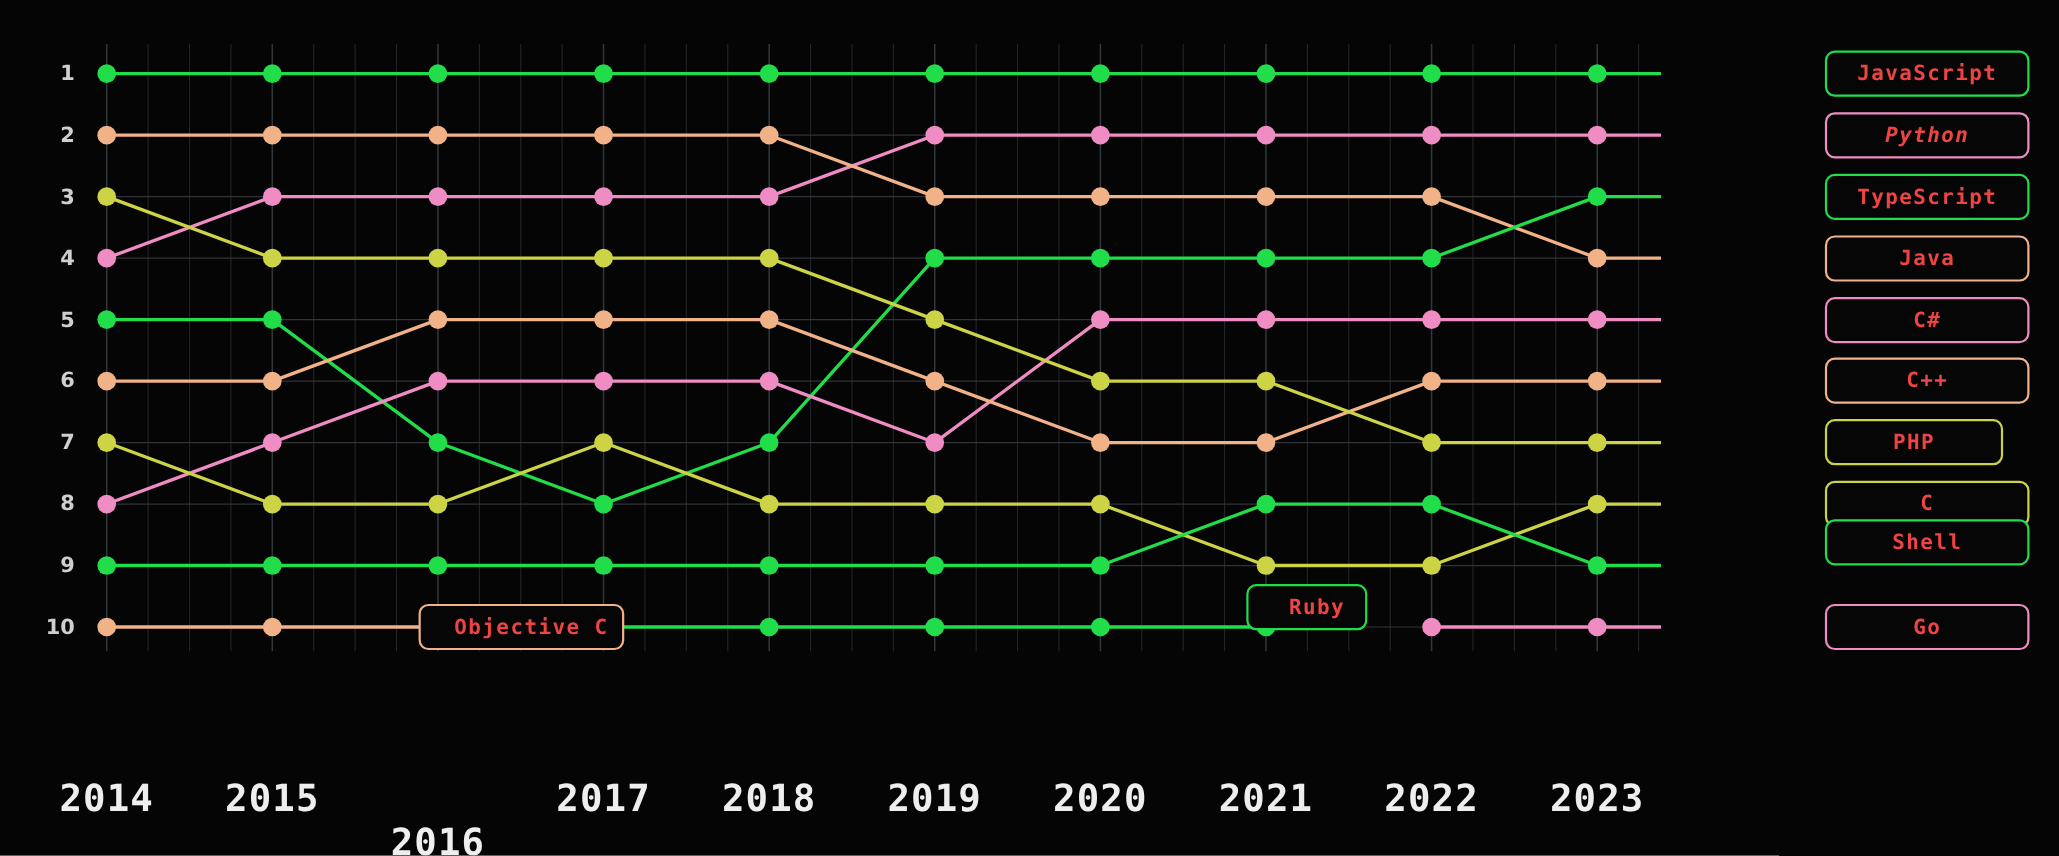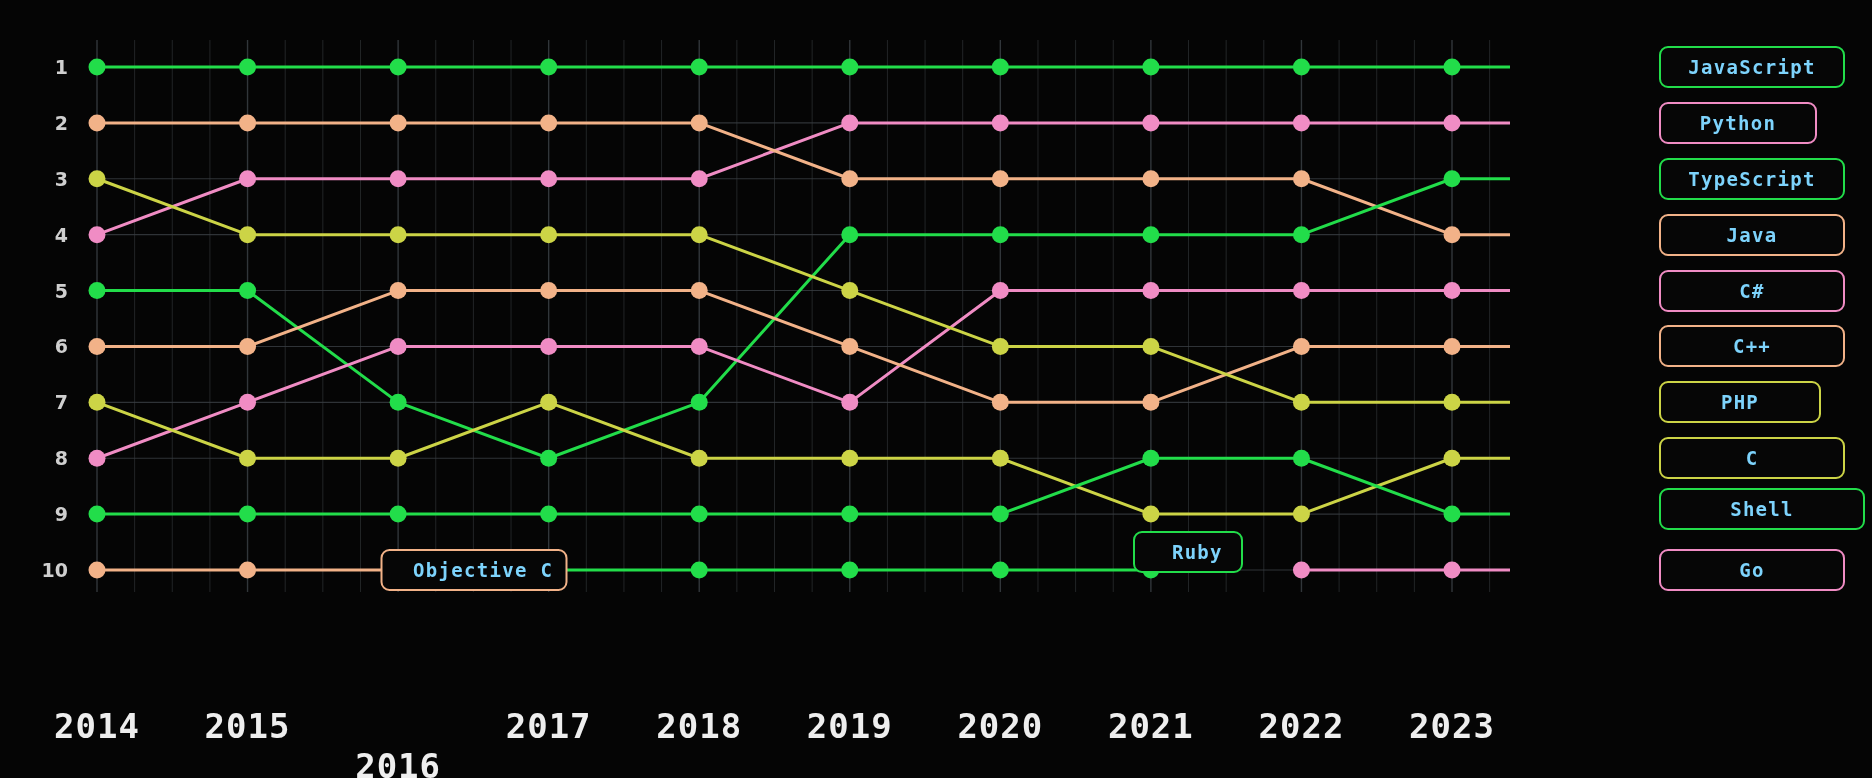--- a/index.html
+++ b/index.html
@@ -5,21 +5,21 @@
   html,body{margin:0;padding:0;background:#f2f2f2;}
   body{font-family:"DejaVu Sans Mono","Liberation Mono",monospace;}
   #stage{position:relative;width:1872px;height:778px;background:#050505;overflow:hidden;}
   #plot{position:absolute;left:0;top:0;width:1872px;height:778px;}
   .ylab{position:absolute;color:#cfcfcf;font-family:"DejaVu Sans","Liberation Sans",sans-serif;
         font-weight:bold;font-size:19px;transform:translate(-100%,-50%);text-align:right;}
   .xlab{position:absolute;color:#eeeeee;font-family:"DejaVu Sans Mono","Liberation Mono",monospace;
         font-weight:bold;font-size:34px;transform:translate(-50%,0);letter-spacing:1px;}
   .tagbox{position:absolute;display:flex;align-items:center;justify-content:center;
           background:#060606;border:2px solid #888;border-radius:9px;
-          color:#7dd3fc;font-family:"DejaVu Sans Mono","Liberation Mono",monospace;
+          color:#ef4444;font-family:"DejaVu Sans Mono","Liberation Mono",monospace;
           font-size:19px;font-weight:bold;letter-spacing:1.3px;box-sizing:border-box;
           transform:translateY(-50%);height:42px;}
   .tagbox.inline{transform:translate(-50%,-50%);padding-left:19px;}
 </style>
 </head>
 <body>
 
 <div id="stage">
   <svg id="plot" viewBox="0 0 1872 778" preserveAspectRatio="none">
       <g>
@@ -290,25 +290,25 @@
       <div class="xlab" style="left: 247.556px; top: 706px;">2015</div>
       <div class="xlab" style="left: 398.111px; top: 746px;">2016</div>
       <div class="xlab" style="left: 548.667px; top: 706px;">2017</div>
       <div class="xlab" style="left: 699.222px; top: 706px;">2018</div>
       <div class="xlab" style="left: 849.778px; top: 706px;">2019</div>
       <div class="xlab" style="left: 1000.33px; top: 706px;">2020</div>
       <div class="xlab" style="left: 1150.89px; top: 706px;">2021</div>
       <div class="xlab" style="left: 1301.44px; top: 706px;">2022</div>
       <div class="xlab" style="left: 1452px; top: 706px;">2023</div>
       <div class="tagbox" style="left: 1659px; width: 186px; top: 67px; border-color: rgb(34, 221, 74);">JavaScript</div>
-      <div class="tagbox" style="left: 1659px; width: 158px; top: 122.889px; border-color: rgb(240, 140, 196);">Python</div>
+      <div class="tagbox" style="left: 1659px; width: 186px; top: 122.889px; border-color: rgb(240, 140, 196); font-style: italic;">Python</div>
       <div class="tagbox" style="left: 1659px; width: 186px; top: 178.778px; border-color: rgb(34, 221, 74);">TypeScript</div>
       <div class="tagbox" style="left: 1659px; width: 186px; top: 234.667px; border-color: rgb(242, 178, 136);">Java</div>
       <div class="tagbox" style="left: 1659px; width: 186px; top: 290.556px; border-color: rgb(240, 140, 196);">C#</div>
       <div class="tagbox" style="left: 1659px; width: 186px; top: 346.444px; border-color: rgb(242, 178, 136);">C++</div>
       <div class="tagbox" style="left: 1659px; width: 162px; top: 402.333px; border-color: rgb(204, 212, 70);">PHP</div>
       <div class="tagbox" style="left: 1659px; width: 186px; top: 458.222px; border-color: rgb(204, 212, 70);">C</div>
-      <div class="tagbox" style="left: 1659px; width: 206px; top: 509px; border-color: rgb(34, 221, 74);">Shell</div>
+      <div class="tagbox" style="left: 1659px; width: 186px; top: 493px; border-color: rgb(34, 221, 74);">Shell</div>
       <div class="tagbox" style="left: 1659px; width: 186px; top: 570px; border-color: rgb(240, 140, 196);">Go</div>
       <div class="tagbox inline" style="width: 187px; left: 473.611px; top: 570px; border-color: rgb(242, 178, 136);">Objective C</div>
       <div class="tagbox inline" style="width: 110px; left: 1187.89px; top: 552px; border-color: rgb(34, 221, 74);">Ruby</div>
     </div>
 </div>
 
 </body></html>

